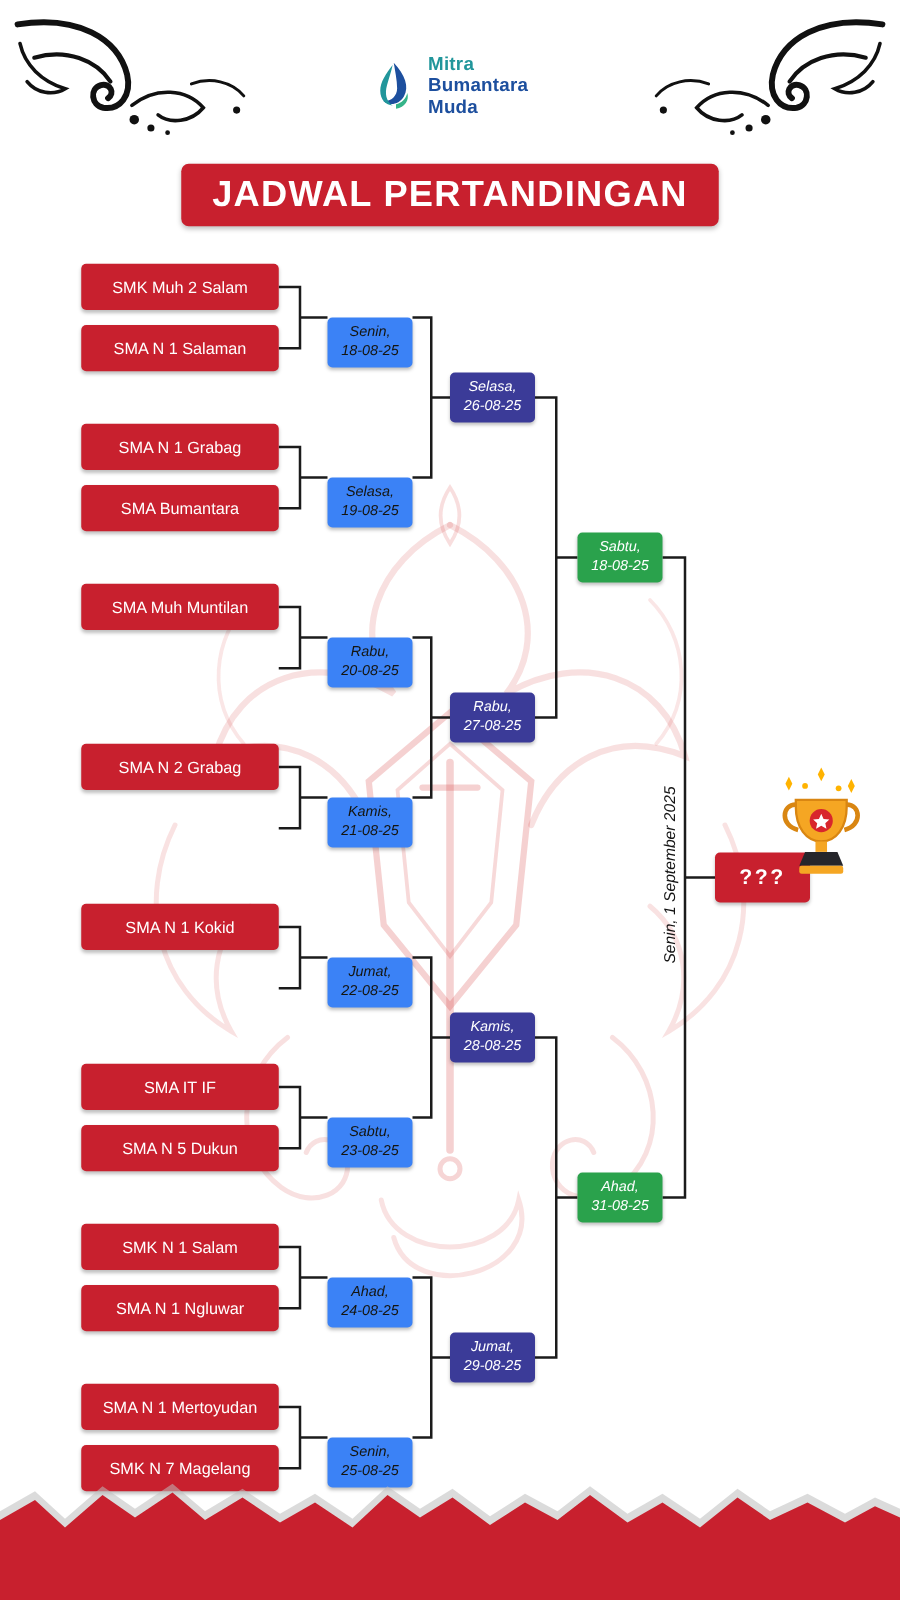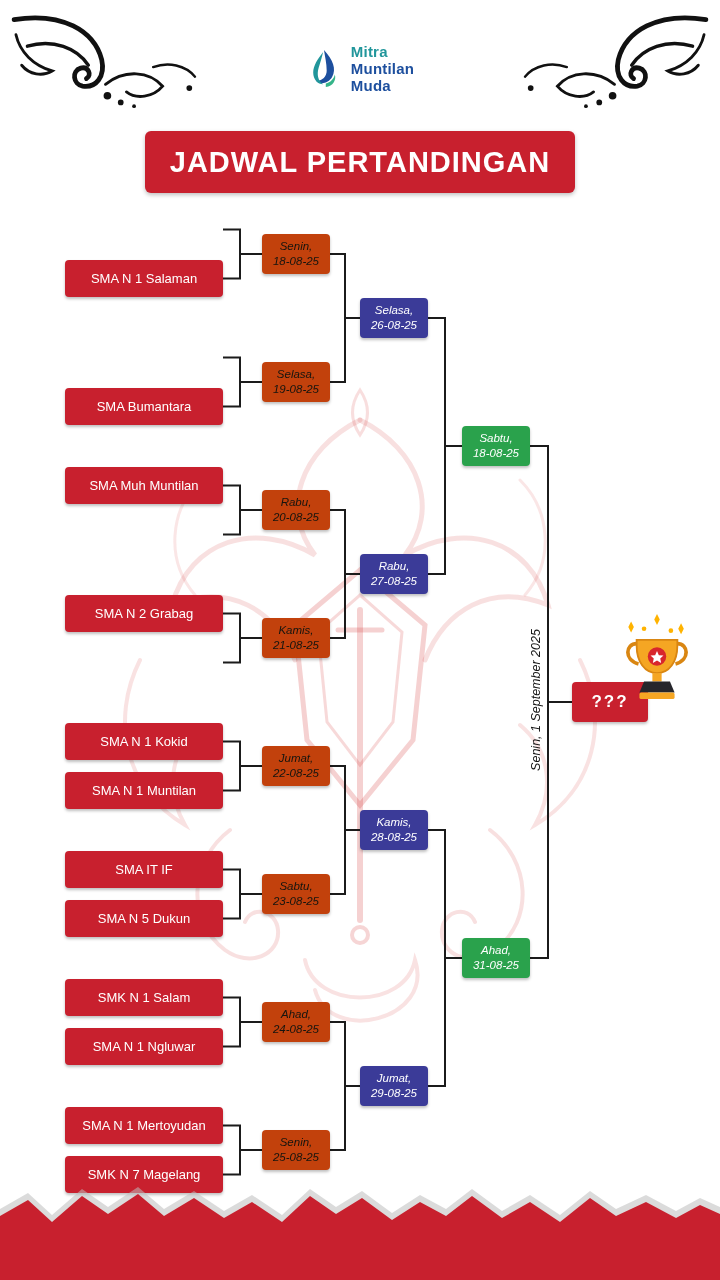--- a/index.html
+++ b/index.html
@@ -14,36 +14,36 @@
   .flourish{position:absolute;top:10px;width:195px;height:100px;z-index:5;}
   .flourish.left{left:8px;}
   .flourish.right{right:8px;transform:scaleX(-1);}
   
   .logo{position:absolute;left:0;top:44px;width:720px;display:flex;justify-content:center;align-items:center;gap:9px;z-index:5;}
   .logo-icon{width:36px;height:46px;}
   .logo-text{font-weight:bold;font-size:15px;line-height:1.12;color:#1D4F9E;letter-spacing:.2px;}
   .logo-text .l1{color:#21969B;}
   
   .banner{
-    position:absolute;left:145px;top:131px;width:430px;height:62px;background:#C8202E;border-radius:6px;
+    position:absolute;left:145px;top:131px;width:430px;height:50px;background:#C8202E;border-radius:6px;
     display:flex;align-items:center;justify-content:center;z-index:5;box-shadow:0 2px 4px rgba(0,0,0,.25);
   }
   .banner span{color:#fff;font-weight:bold;font-size:29px;letter-spacing:1px;}
   
   .team{
     position:absolute;left:65px;width:158px;height:37px;background:#C8202E;color:#fff;border-radius:4px;
     display:flex;align-items:center;justify-content:center;font-size:13px;z-index:3;
     box-shadow:0 2px 3px rgba(0,0,0,.25);text-align:center;
   }
   .slot{
     position:absolute;width:68px;height:40px;border-radius:4px;display:flex;flex-direction:column;
     align-items:center;justify-content:center;font-style:italic;font-size:11.5px;line-height:1.3;z-index:3;
     box-shadow:0 2px 3px rgba(0,0,0,.25);
   }
-  .yellow{background:#c2410c;color:#15150f;}
+  .yellow{background:#3b82f6;color:#15150f;margin-top:20px;}
   .blue{background:#3B3B98;color:#fff;}
   .green{background:#2AA24C;color:#fff;}
   .final{
     position:absolute;left:572px;top:682px;width:76px;height:40px;background:#C8202E;color:#fff;border-radius:4px;
     display:flex;align-items:center;justify-content:center;font-weight:bold;font-size:17px;letter-spacing:2px;z-index:3;
     box-shadow:0 2px 3px rgba(0,0,0,.25);
   }
   .vnote{
     position:absolute;left:439px;top:690px;width:200px;height:20px;transform:rotate(-90deg);
     font-style:italic;font-size:12.5px;color:#141414;text-align:center;z-index:2;white-space:nowrap;
@@ -127,35 +127,36 @@
   </svg>
 
   <div class="logo">
     <svg class="logo-icon" viewBox="0 0 40 48">
       <path d="M20 3 C30 14 34 24 29 33 C25 40 16 42 11 37 C17 38 23 33 23 26 C23 18 21 10 20 3 Z" fill="#1D4F9E"></path>
       <path d="M19 5 C13 13 8 20 8 28 C8 36 13 41 19 41 C13 37 12 30 14 23 C16 16 18 10 19 5 Z" fill="#21969B"></path>
       <path d="M22 40 C27 39 31 35 32 30 C34 36 30 43 22 44 Z" fill="#35B489"></path>
     </svg>
     <div class="logo-text">
       <div class="l1">Mitra</div>
-      <div class="l2">Muntilan</div>
+      <div class="l2">Bumantara</div>
       <div class="l3">Muda</div>
     </div>
   </div>
 
   <div class="banner">
     <span>JADWAL PERTANDINGAN</span>
   </div>
 
+  <div class="team" style="top:211px">SMK Muh 2 Salam</div>
   <div class="team" style="top:260px">SMA N 1 Salaman</div>
+  <div class="team" style="top:339px">SMA N 1 Grabag</div>
   <div class="team" style="top:388px">SMA Bumantara</div>
   <div class="team" style="top:467px">SMA Muh Muntilan</div>
   <div class="team" style="top:595px">SMA N 2 Grabag</div>
   <div class="team" style="top:723px">SMA N 1 Kokid</div>
-  <div class="team" style="top:772px">SMA N 1 Muntilan</div>
   <div class="team" style="top:851px">SMA IT IF</div>
   <div class="team" style="top:900px">SMA N 5 Dukun</div>
   <div class="team" style="top:979px">SMK N 1 Salam</div>
   <div class="team" style="top:1028px">SMA N 1 Ngluwar</div>
   <div class="team" style="top:1107px">SMA N 1 Mertoyudan</div>
   <div class="team" style="top:1156px">SMK N 7 Magelang</div>
 
   <div class="slot yellow" style="left:262px;top:234px">
     <div>Senin,</div>
     <div>18-08-25</div>

